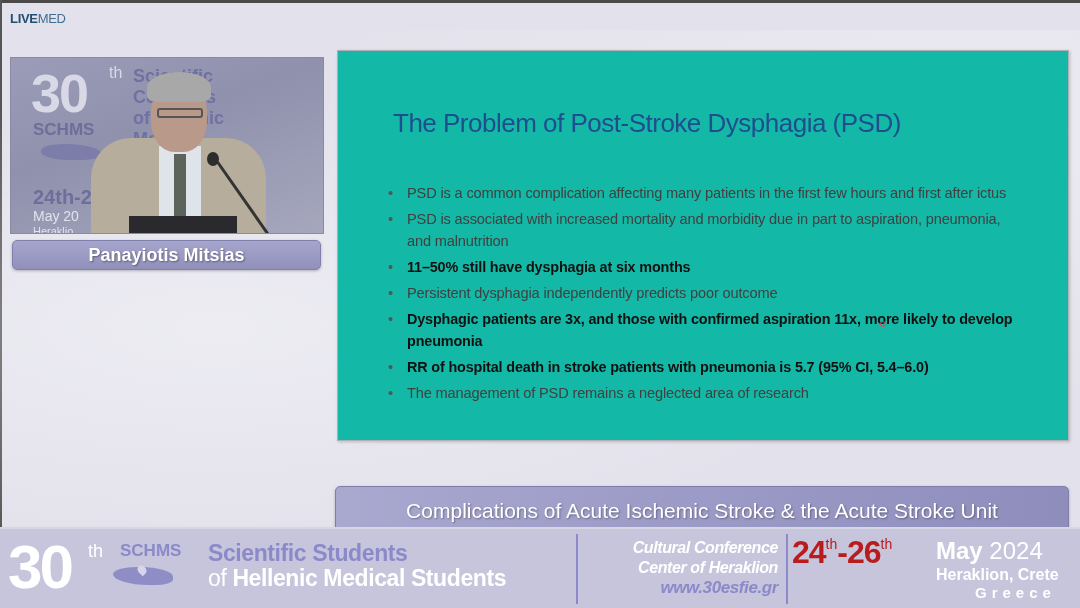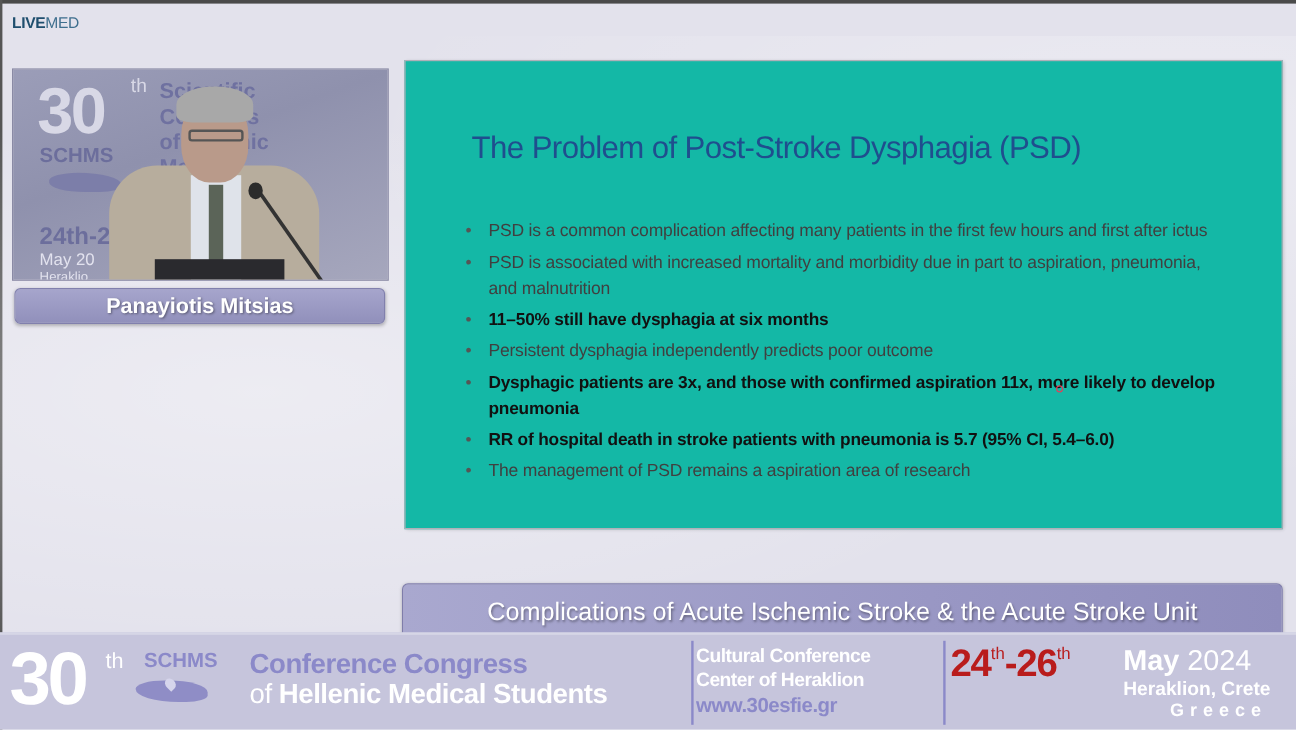--- a/index.html
+++ b/index.html
@@ -115,21 +115,21 @@
   .f-30 { position: absolute; left: 8px; top: 6px; font-size: 62px; font-weight: bold; color: #ffffff; letter-spacing: -3px; line-height: 64px; }
   .f-th { position: absolute; left: 88px; top: 12px; font-size: 18px; color: #ffffff; }
   .f-schms { position: absolute; left: 120px; top: 12px; font-size: 17px; font-weight: bold; color: #8b89c9; }
   .f-map { position: absolute; left: 113px; top: 38px; width: 60px; height: 18px; background: #8f8dc6; border-radius: 40% 55% 30% 60%; }
   .f-pin { position: absolute; left: 138px; top: 36px; width: 8px; height: 10px; background: #d6d5ec; border-radius: 50% 50% 50% 0; transform: rotate(-45deg); }
   .f-sci { position: absolute; left: 208px; top: 11px; font-size: 23px; font-weight: bold; color: #8b89c9; letter-spacing: -0.4px; }
   .f-hell { position: absolute; left: 208px; top: 36px; font-size: 23px; color: #ffffff; letter-spacing: -0.4px; }
   .f-hell b { font-weight: bold; }
   .f-div1 { position: absolute; left: 576px; top: 5px; width: 2px; height: 70px; background: #8b89c9; }
   .f-div2 { position: absolute; left: 786px; top: 5px; width: 2px; height: 70px; background: #8b89c9; }
-  .f-venue { position: absolute; left: 580px; top: 9px; width: 198px; text-align: left; font-size: 16px; font-weight: bold; line-height: 20px; color: #ffffff; letter-spacing: -0.4px; }
+  .f-venue { position: absolute; left: 580px; top: 9px; width: 198px; text-align: right; font-size: 16px; font-weight: bold; line-height: 20px; color: #ffffff; letter-spacing: -0.4px; font-style: italic; }
   .f-venue .url { color: #8b89c9; font-size: 17px; }
   .f-dates { position: absolute; left: 792px; top: 5px; font-size: 32px; font-weight: bold; color: #b91c1c; letter-spacing: -1px; }
   .f-dates sup { font-size: 14px; font-weight: normal; vertical-align: 14px; letter-spacing: 0; }
   .f-may { position: absolute; left: 936px; top: 8px; font-size: 24px; color: #ffffff; }
   .f-may b { font-weight: bold; }
   .f-city { position: absolute; left: 936px; top: 37px; font-size: 16px; font-weight: bold; color: #ffffff; }
   .f-country { position: absolute; left: 936px; top: 55px; font-size: 15px; color: #ffffff; letter-spacing: 5px; font-weight: bold; margin-left: 39px; }
 </style>
 </head>
 <body>
@@ -171,34 +171,34 @@
 
 <div class="slide">
   <div class="slide-title">The Problem of Post-Stroke Dysphagia (PSD)</div>
   <ul class="bullets">
     <li>PSD is a common complication affecting many patients in the first few hours and first after ictus</li>
     <li>PSD is associated with increased mortality and morbidity due in part to aspiration, pneumonia, and malnutrition</li>
     <li class="bold">11–50% still have dysphagia at six months</li>
     <li>Persistent dysphagia independently predicts poor outcome</li>
     <li class="bold">Dysphagic patients are 3x, and those with confirmed aspiration 11x, more likely to develop pneumonia</li>
     <li class="bold">RR of hospital death in stroke patients with pneumonia is 5.7 (95% CI, 5.4–6.0)</li>
-    <li>The management of PSD remains a aspiration area of research</li>
+    <li>The management of PSD remains a neglected area of research</li>
   </ul>
   <div class="cursor-dot"></div>
 </div>
 
 <div class="lecture-banner">Complications of Acute Ischemic Stroke &amp; the Acute Stroke Unit</div>
 
 <div class="footer">
   <div class="f-30">30</div>
   <div class="f-th">th</div>
   <div class="f-schms">SCHMS</div>
   <div class="f-map"></div>
   <div class="f-pin"></div>
-  <div class="f-sci">Conference Congress</div>
+  <div class="f-sci">Scientific Students</div>
   <div class="f-hell"><span>of </span><b>Hellenic Medical Students</b></div>
   <div class="f-div1"></div>
   <div class="f-venue">
     <div>Cultural Conference</div>
     <div>Center of Heraklion</div>
     <div class="url">www.30esfie.gr</div>
   </div>
   <div class="f-div2"></div>
   <div class="f-dates"><span>24</span><sup>th</sup><span>-</span><span>26</span><sup>th</sup></div>
   <div class="f-may"><b>May</b><span> 2024</span></div>

